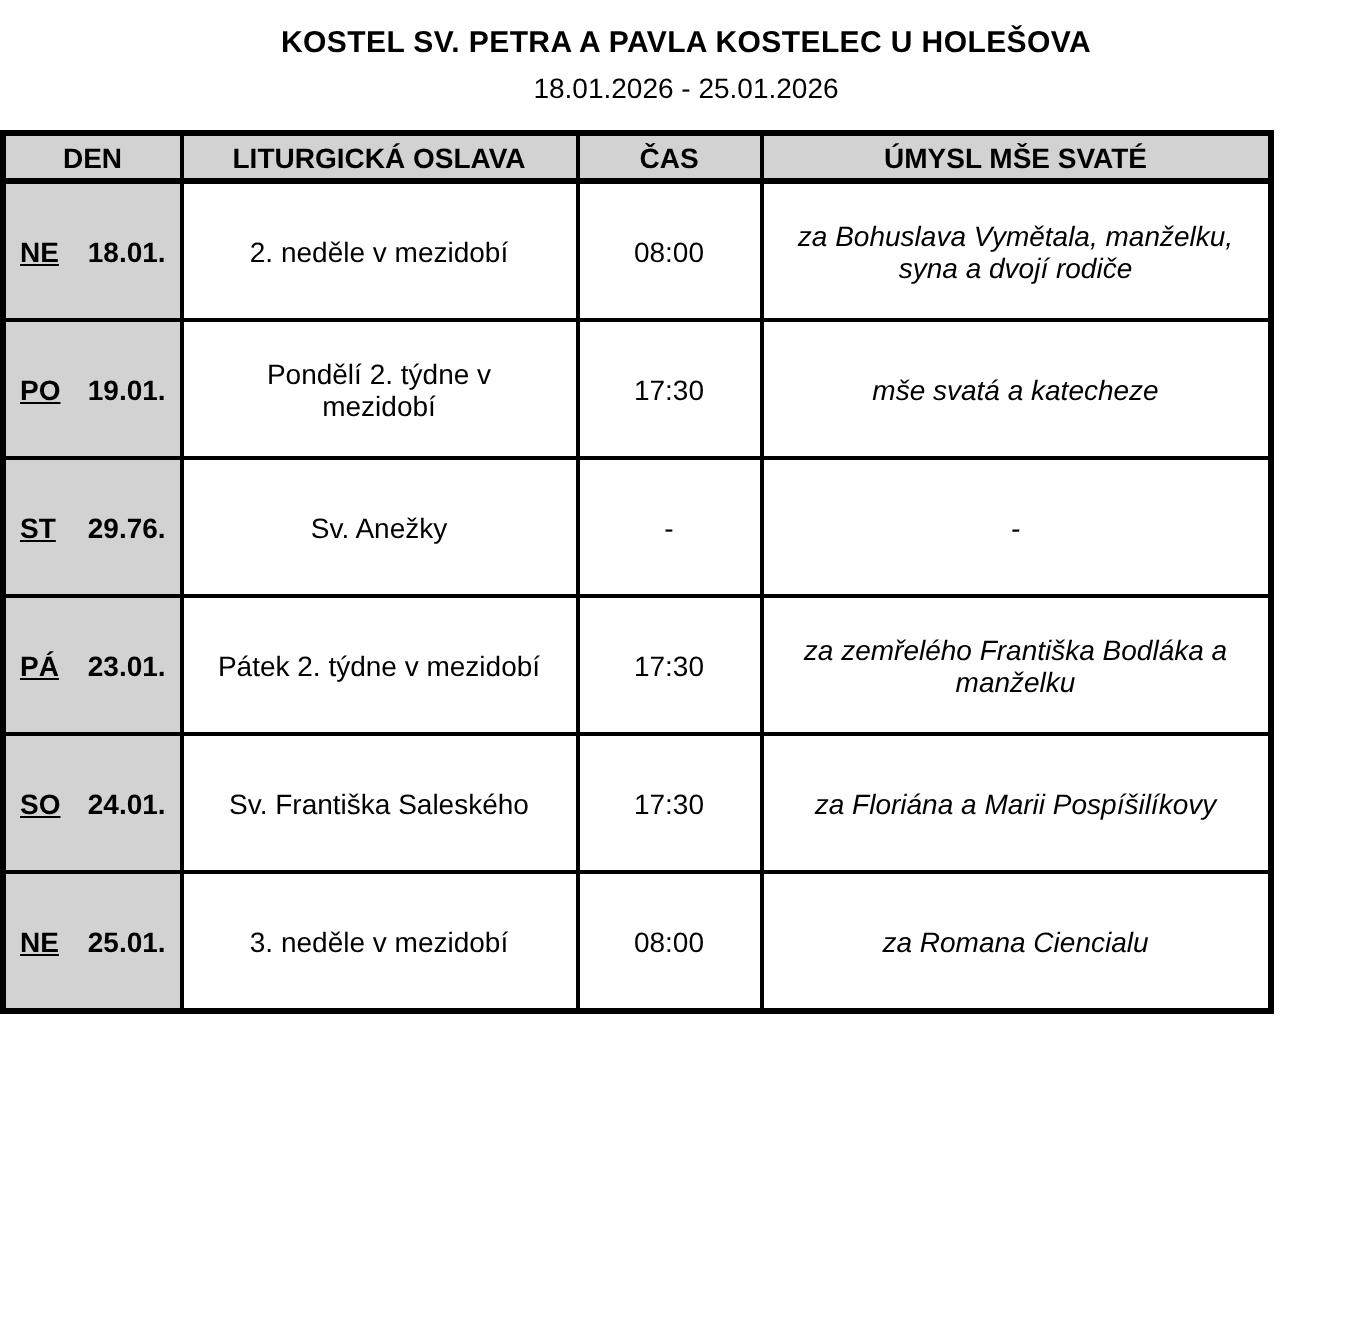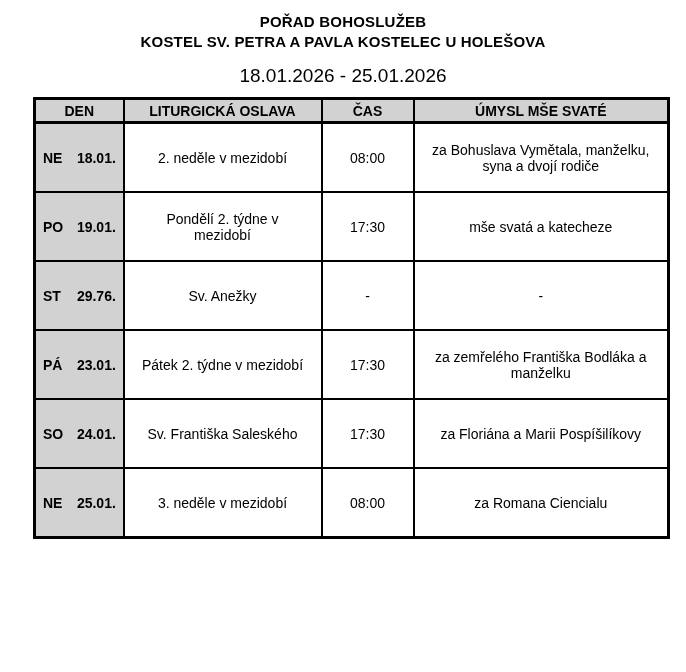--- a/index.html
+++ b/index.html
@@ -18,28 +18,27 @@
     padding-top: 12px;
     text-align: center;
     line-height: 20px;
   }
   .doc-title, .doc-subtitle {
     font-size: 15px;
     font-weight: bold;
     letter-spacing: 0.2px;
   }
   .doc-daterange {
-    font-size: 19px;
+    font-size: 14px;
     font-weight: normal;
-    margin-top: 14px;
+    margin-top: 2px;
   }
   table.schedule {
     border-collapse: collapse;
     table-layout: fixed;
-    margin-left: 33px;
     margin-top: 11px;
     width: 634px;
   }
   table.schedule, table.schedule th, table.schedule td {
     border: 2px solid #000000;
   }
   table.schedule {
     border-width: 3px;
   }
   th {
@@ -61,33 +60,34 @@
   td.day-cell {
     background: #d2d2d2;
     font-weight: bold;
     text-align: left;
     padding: 2px 4px 2px 7px;
     white-space: nowrap;
   }
   td.day-cell .day-abbr {
     display: inline-block;
     min-width: 30px;
+    text-decoration: underline;
   }
   td.celebration-cell {
     padding: 2px 16px;
   }
   td.intention-cell {
     padding: 2px 5px;
+    font-style: italic;
   }
 </style>
 </head>
 <body>
 
 <div class="doc-header">
-  <div class="doc-title">POŘAD BOHOSLUŽEB</div>
   <div class="doc-subtitle">KOSTEL SV. PETRA A PAVLA KOSTELEC U HOLEŠOVA</div>
   <div class="doc-daterange">18.01.2026 - 25.01.2026</div>
 </div>
 
 <table class="schedule">
   <colgroup>
     <col style="width:89px">
     <col style="width:198px">
     <col style="width:92px">
     <col style="width:255px">

